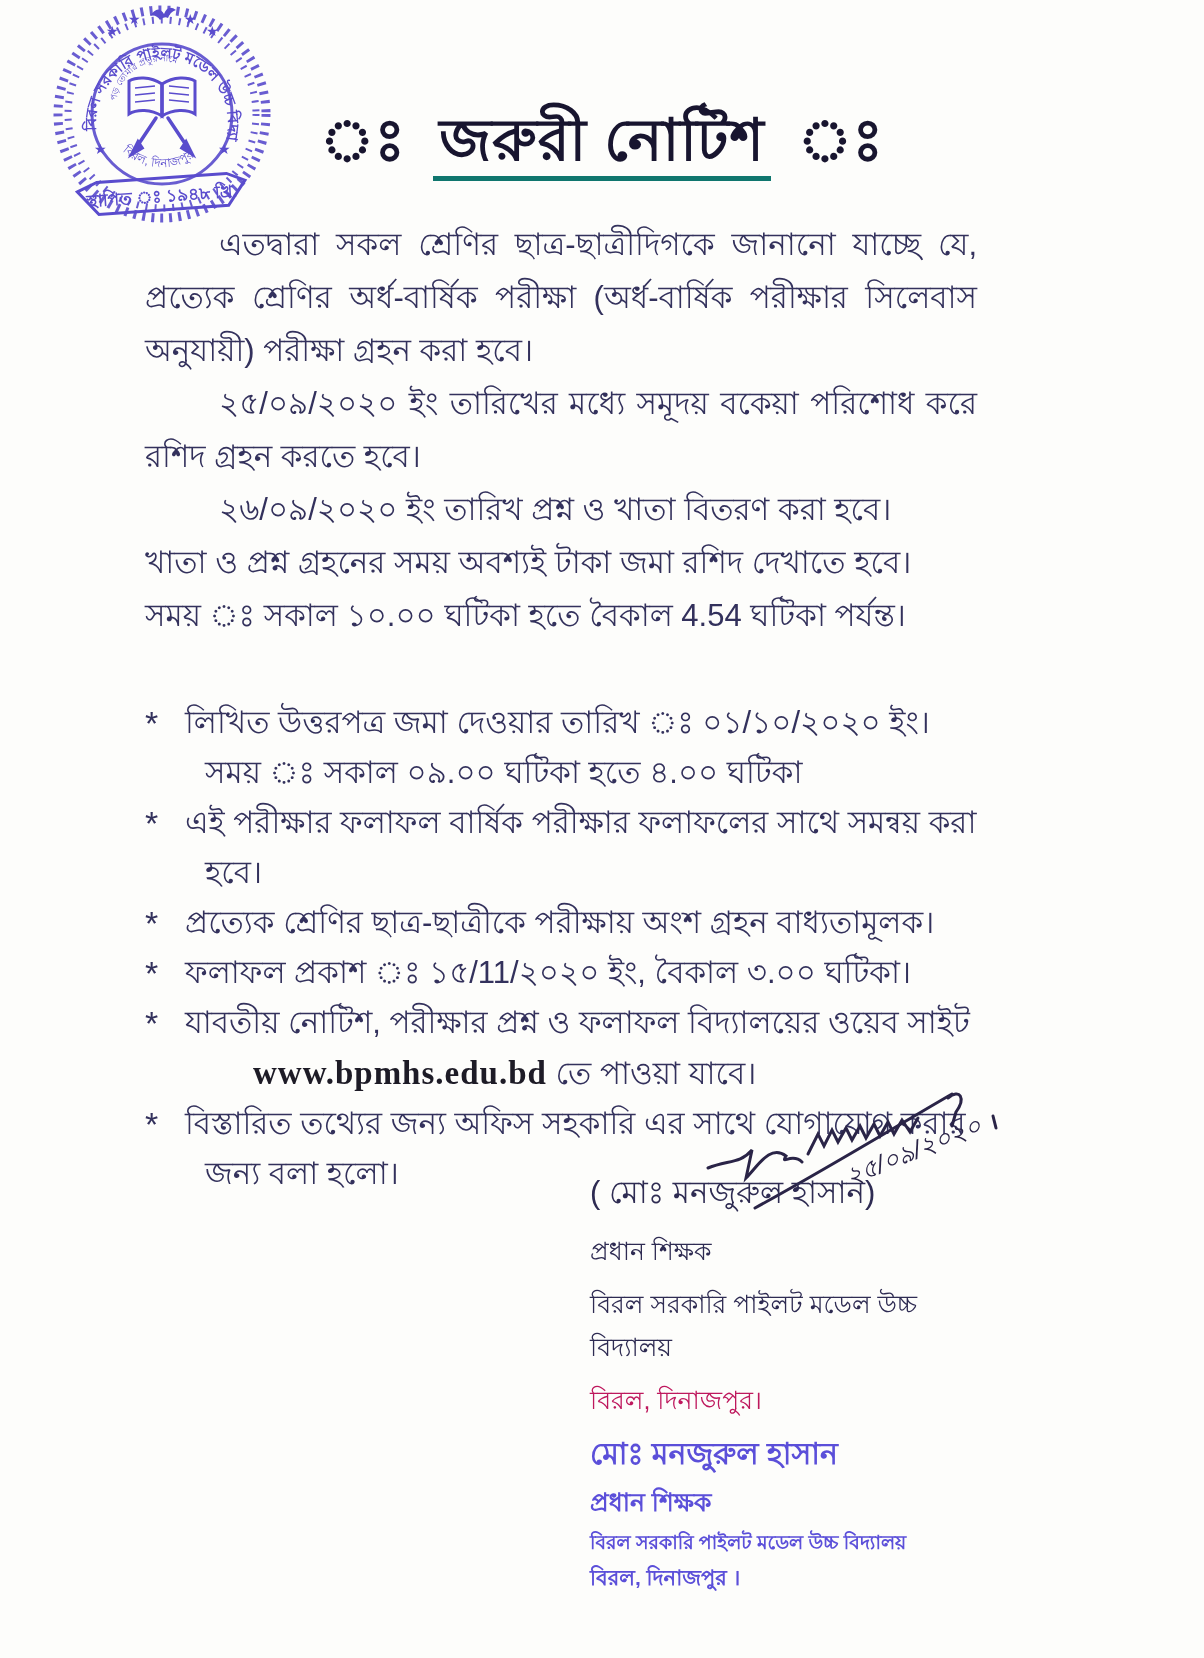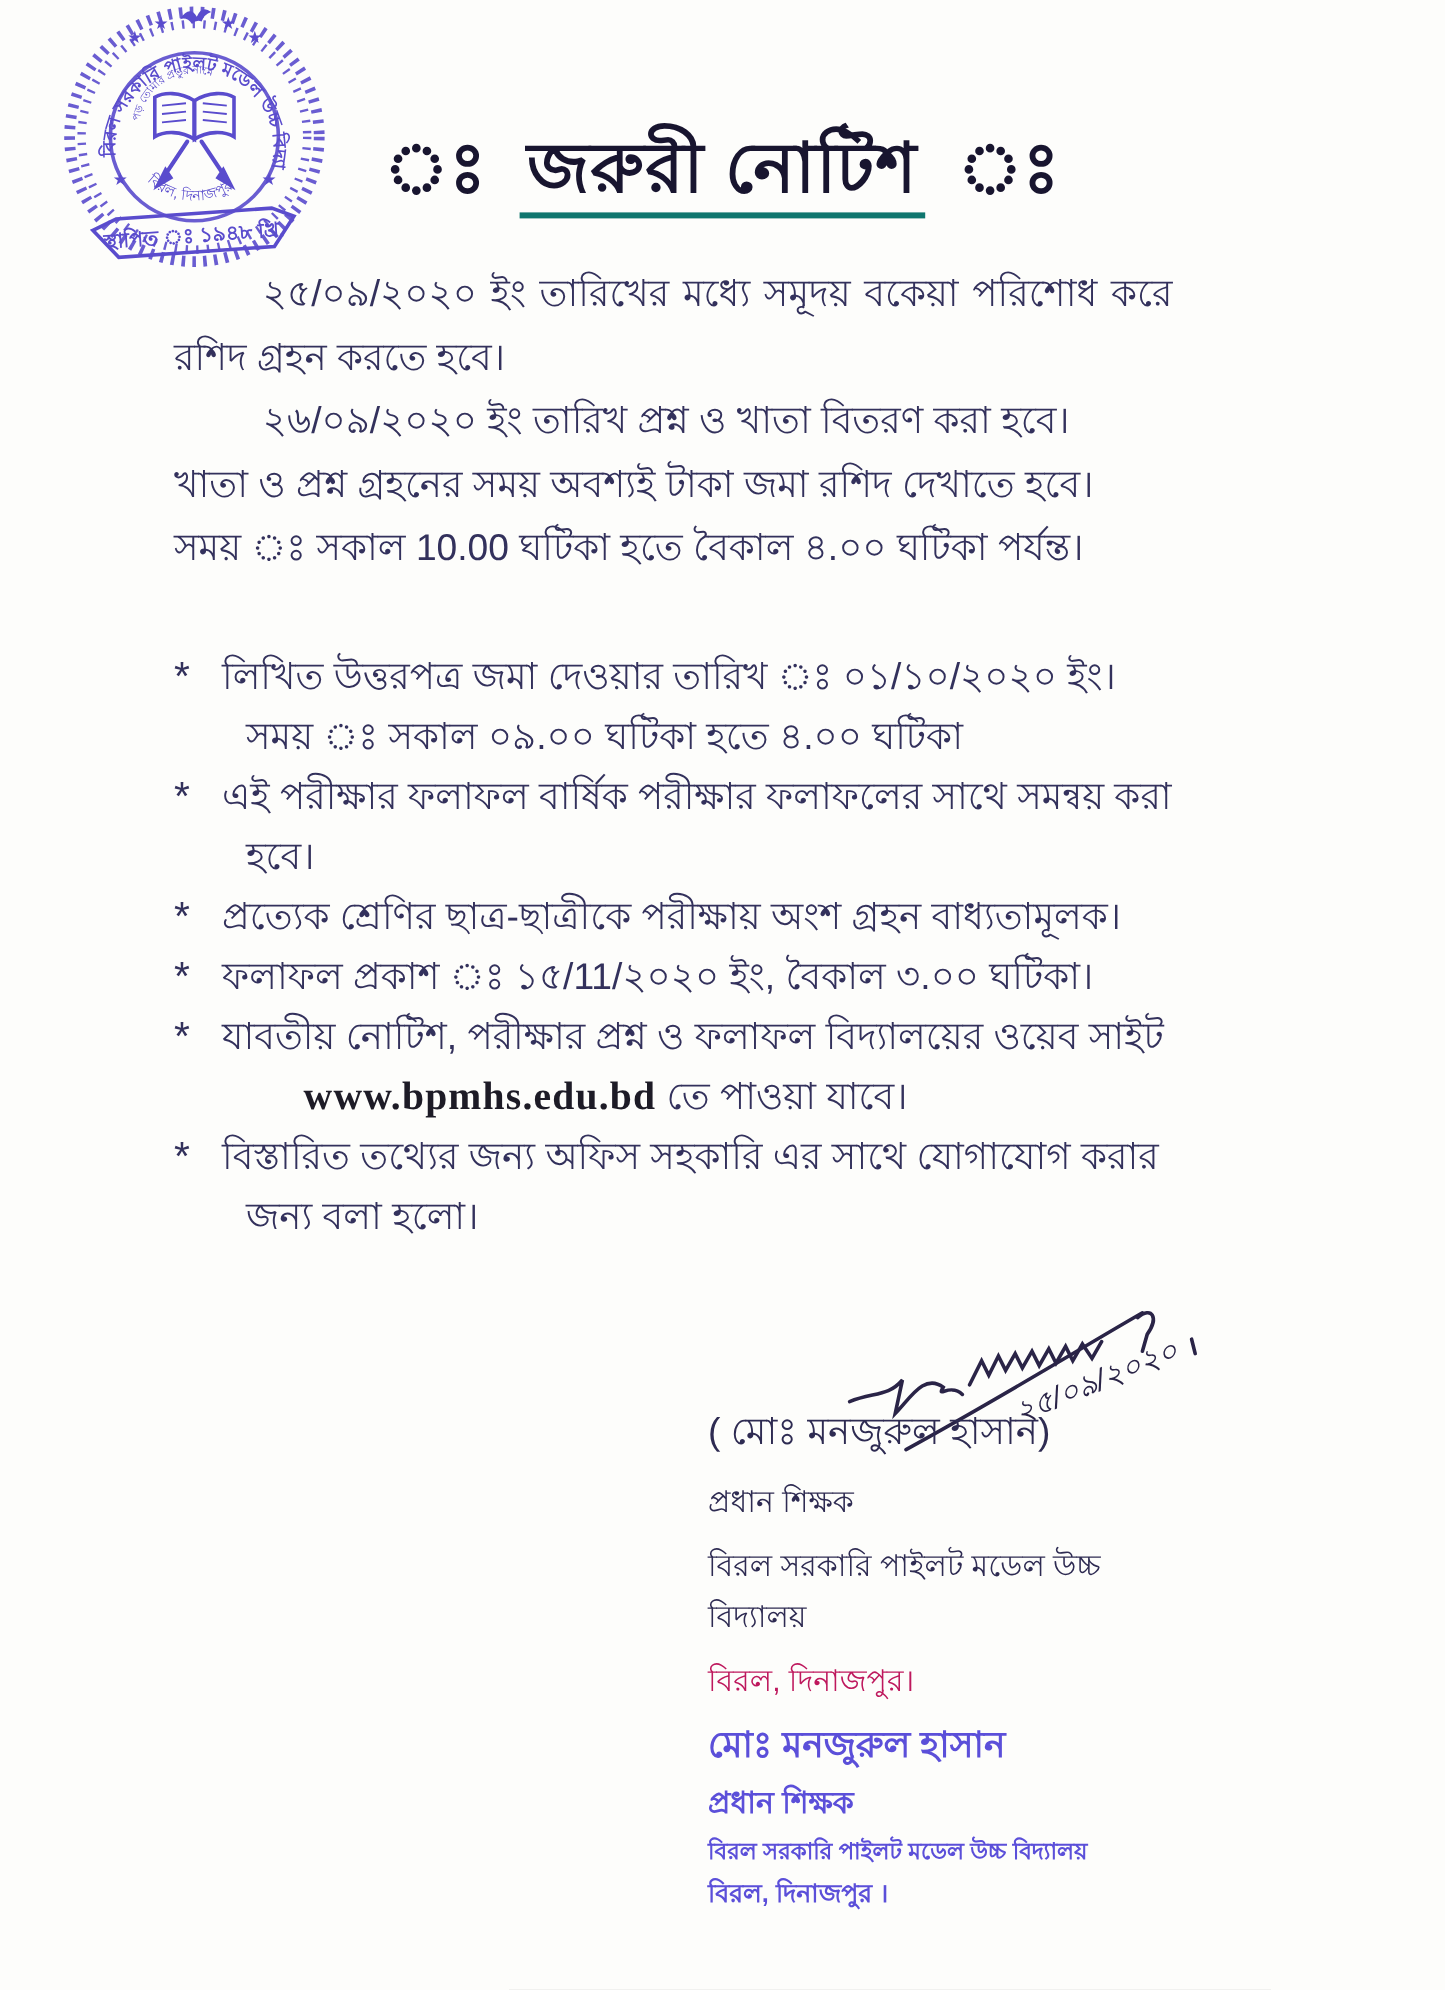--- a/index.html
+++ b/index.html
@@ -108,24 +108,25 @@
     </g>
   </svg>
 
   <div class="title">
     <span class="colon">ঃ</span>
     <span class="main">জরুরী নোটিশ</span>
     <span class="colon">ঃ</span>
   </div>
 
   <div class="bodytext">
+    <p class="p-just p-indent">এতদ্বারা সকল শ্রেণির ছাত্র-ছাত্রীদিগকে জানানো যাচ্ছে যে, প্রত্যেক শ্রেণির অর্ধ-বার্ষিক পরীক্ষা (অর্ধ-বার্ষিক পরীক্ষার সিলেবাস অনুযায়ী) পরীক্ষা গ্রহন করা হবে।</p>
     <p class="p-just p-indent">২৫/০৯/২০২০ ইং তারিখের মধ্যে সমূদয় বকেয়া পরিশোধ করে রশিদ গ্রহন করতে হবে।</p>
     <p class="p-indent">২৬/০৯/২০২০ ইং তারিখ প্রশ্ন ও খাতা বিতরণ করা হবে।</p>
     <p>খাতা ও প্রশ্ন গ্রহনের সময় অবশ্যই টাকা জমা রশিদ দেখাতে হবে।</p>
-    <p>সময় ঃ সকাল 10.00 ঘটিকা হতে বৈকাল ৪.০০ ঘটিকা পর্যন্ত।</p>
+    <p>সময় ঃ সকাল ১০.০০ ঘটিকা হতে বৈকাল 4.54 ঘটিকা পর্যন্ত।</p>
 
     <div class="bullets">
         <div class="bullet">
           <span class="marker">*</span>
           <div class="bbody">
             <div class="bline">লিখিত উত্তরপত্র জমা দেওয়ার তারিখ ঃ ০১/১০/২০২০ ইং।</div>
             <div class="bline cont">সময় ঃ সকাল ০৯.০০ ঘটিকা হতে ৪.০০ ঘটিকা</div>
           </div>
         </div>
         <div class="bullet">

